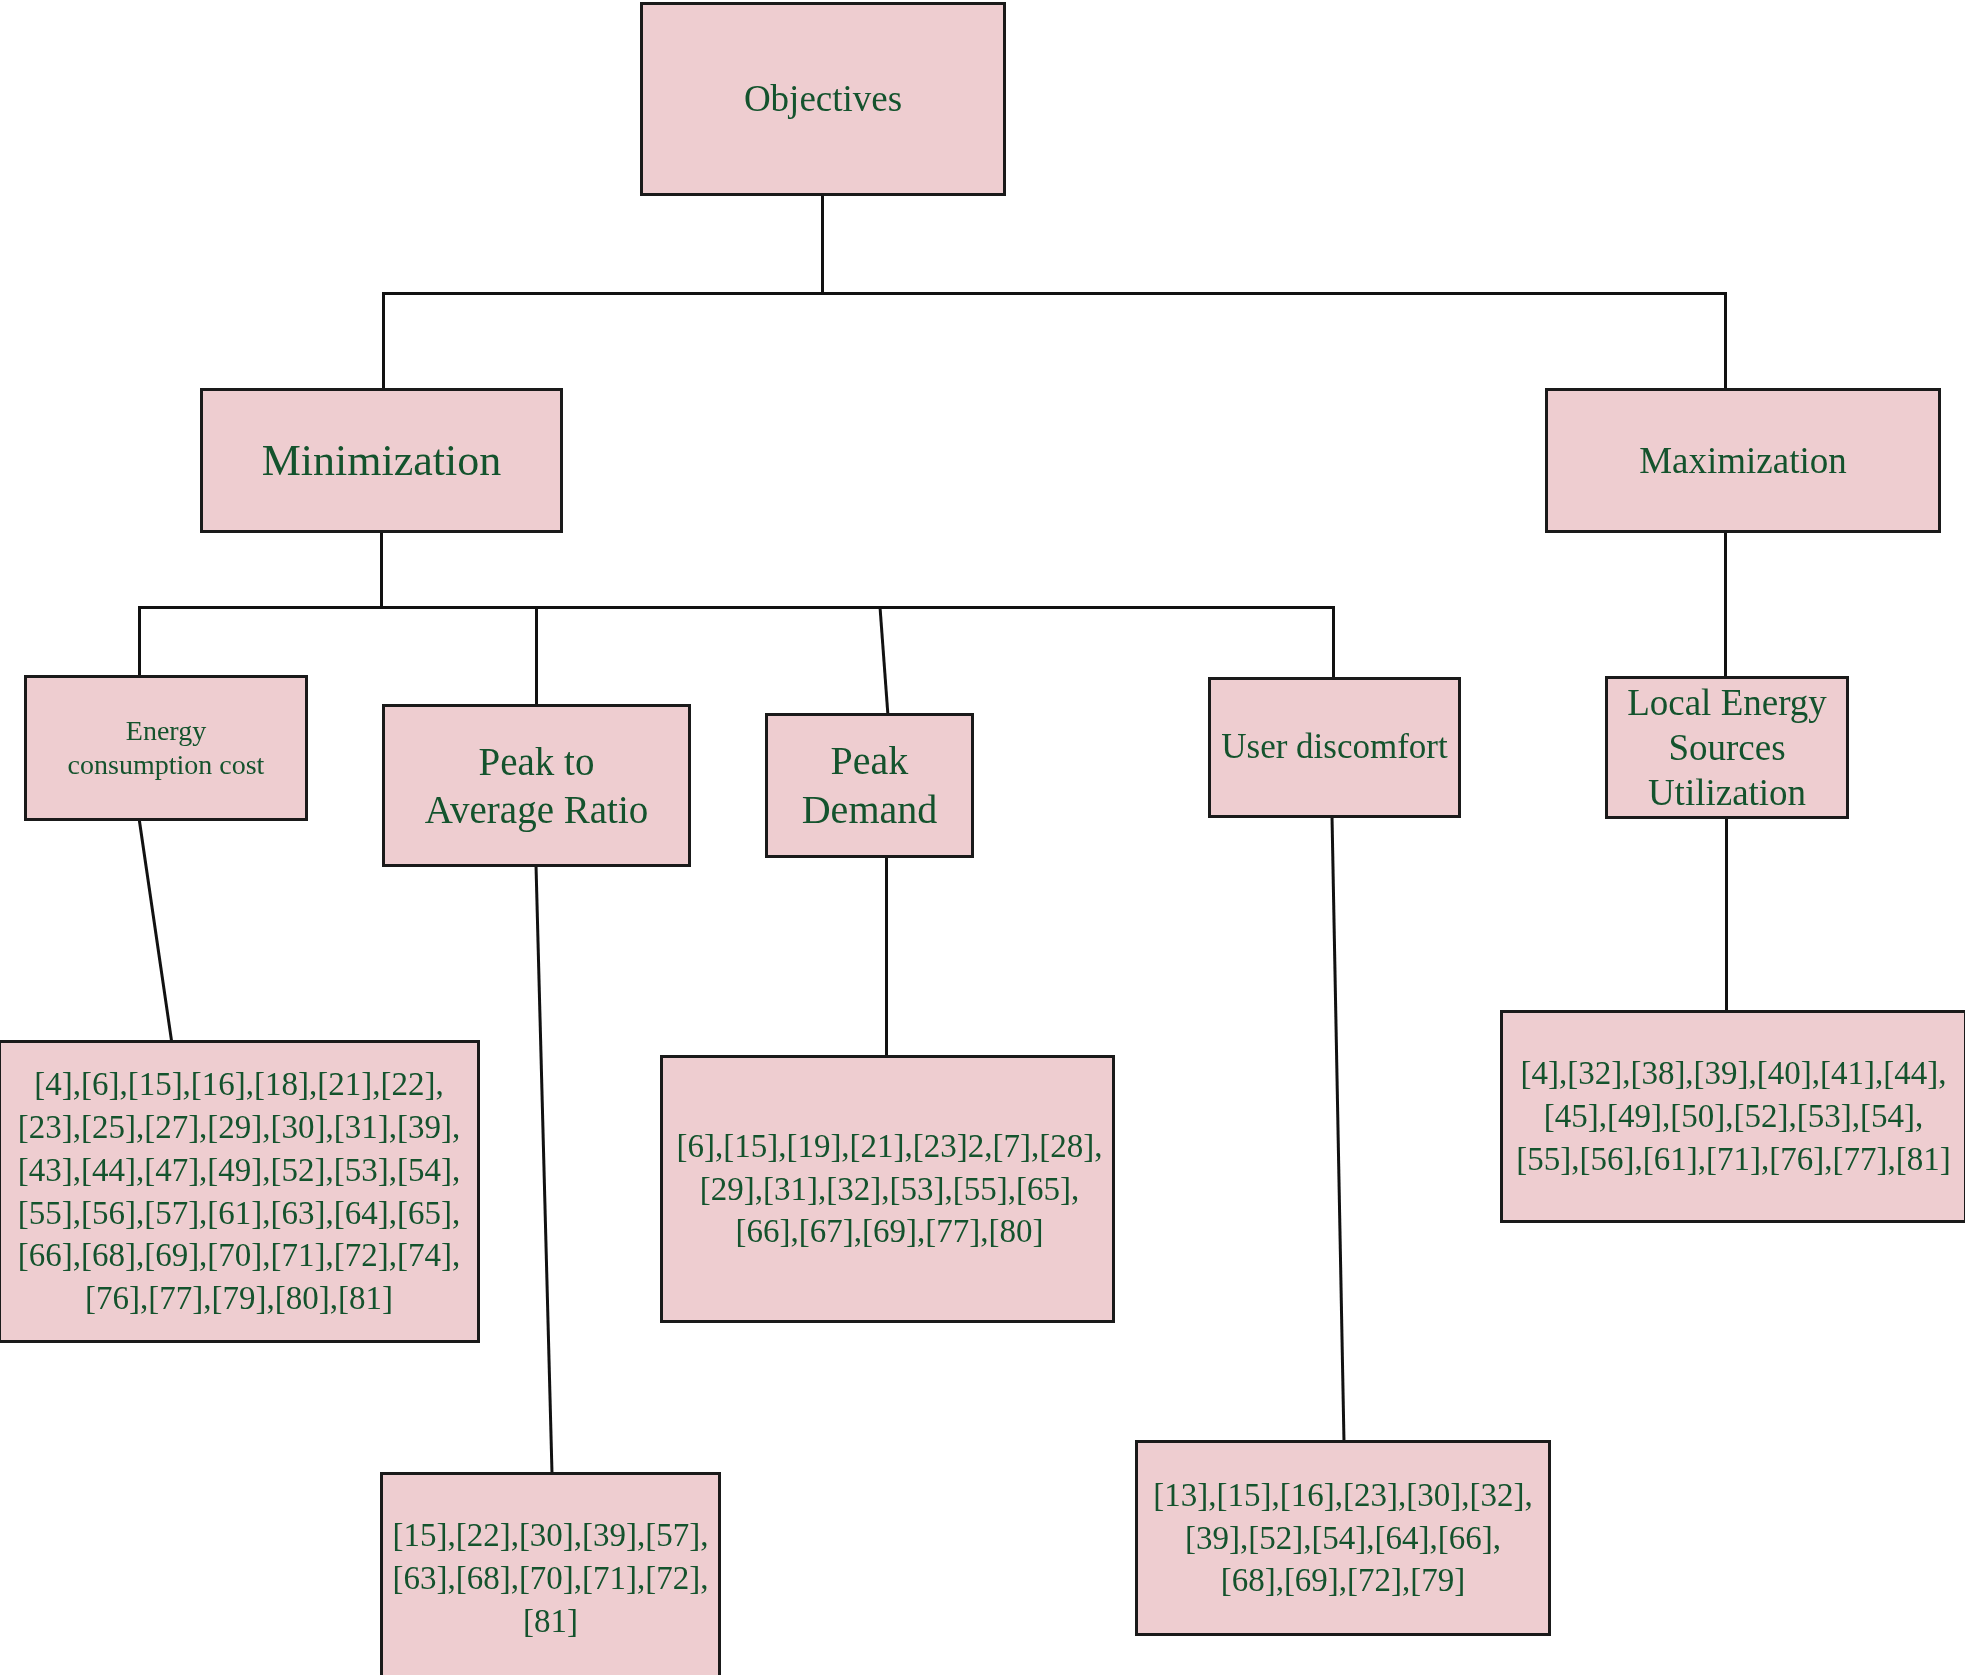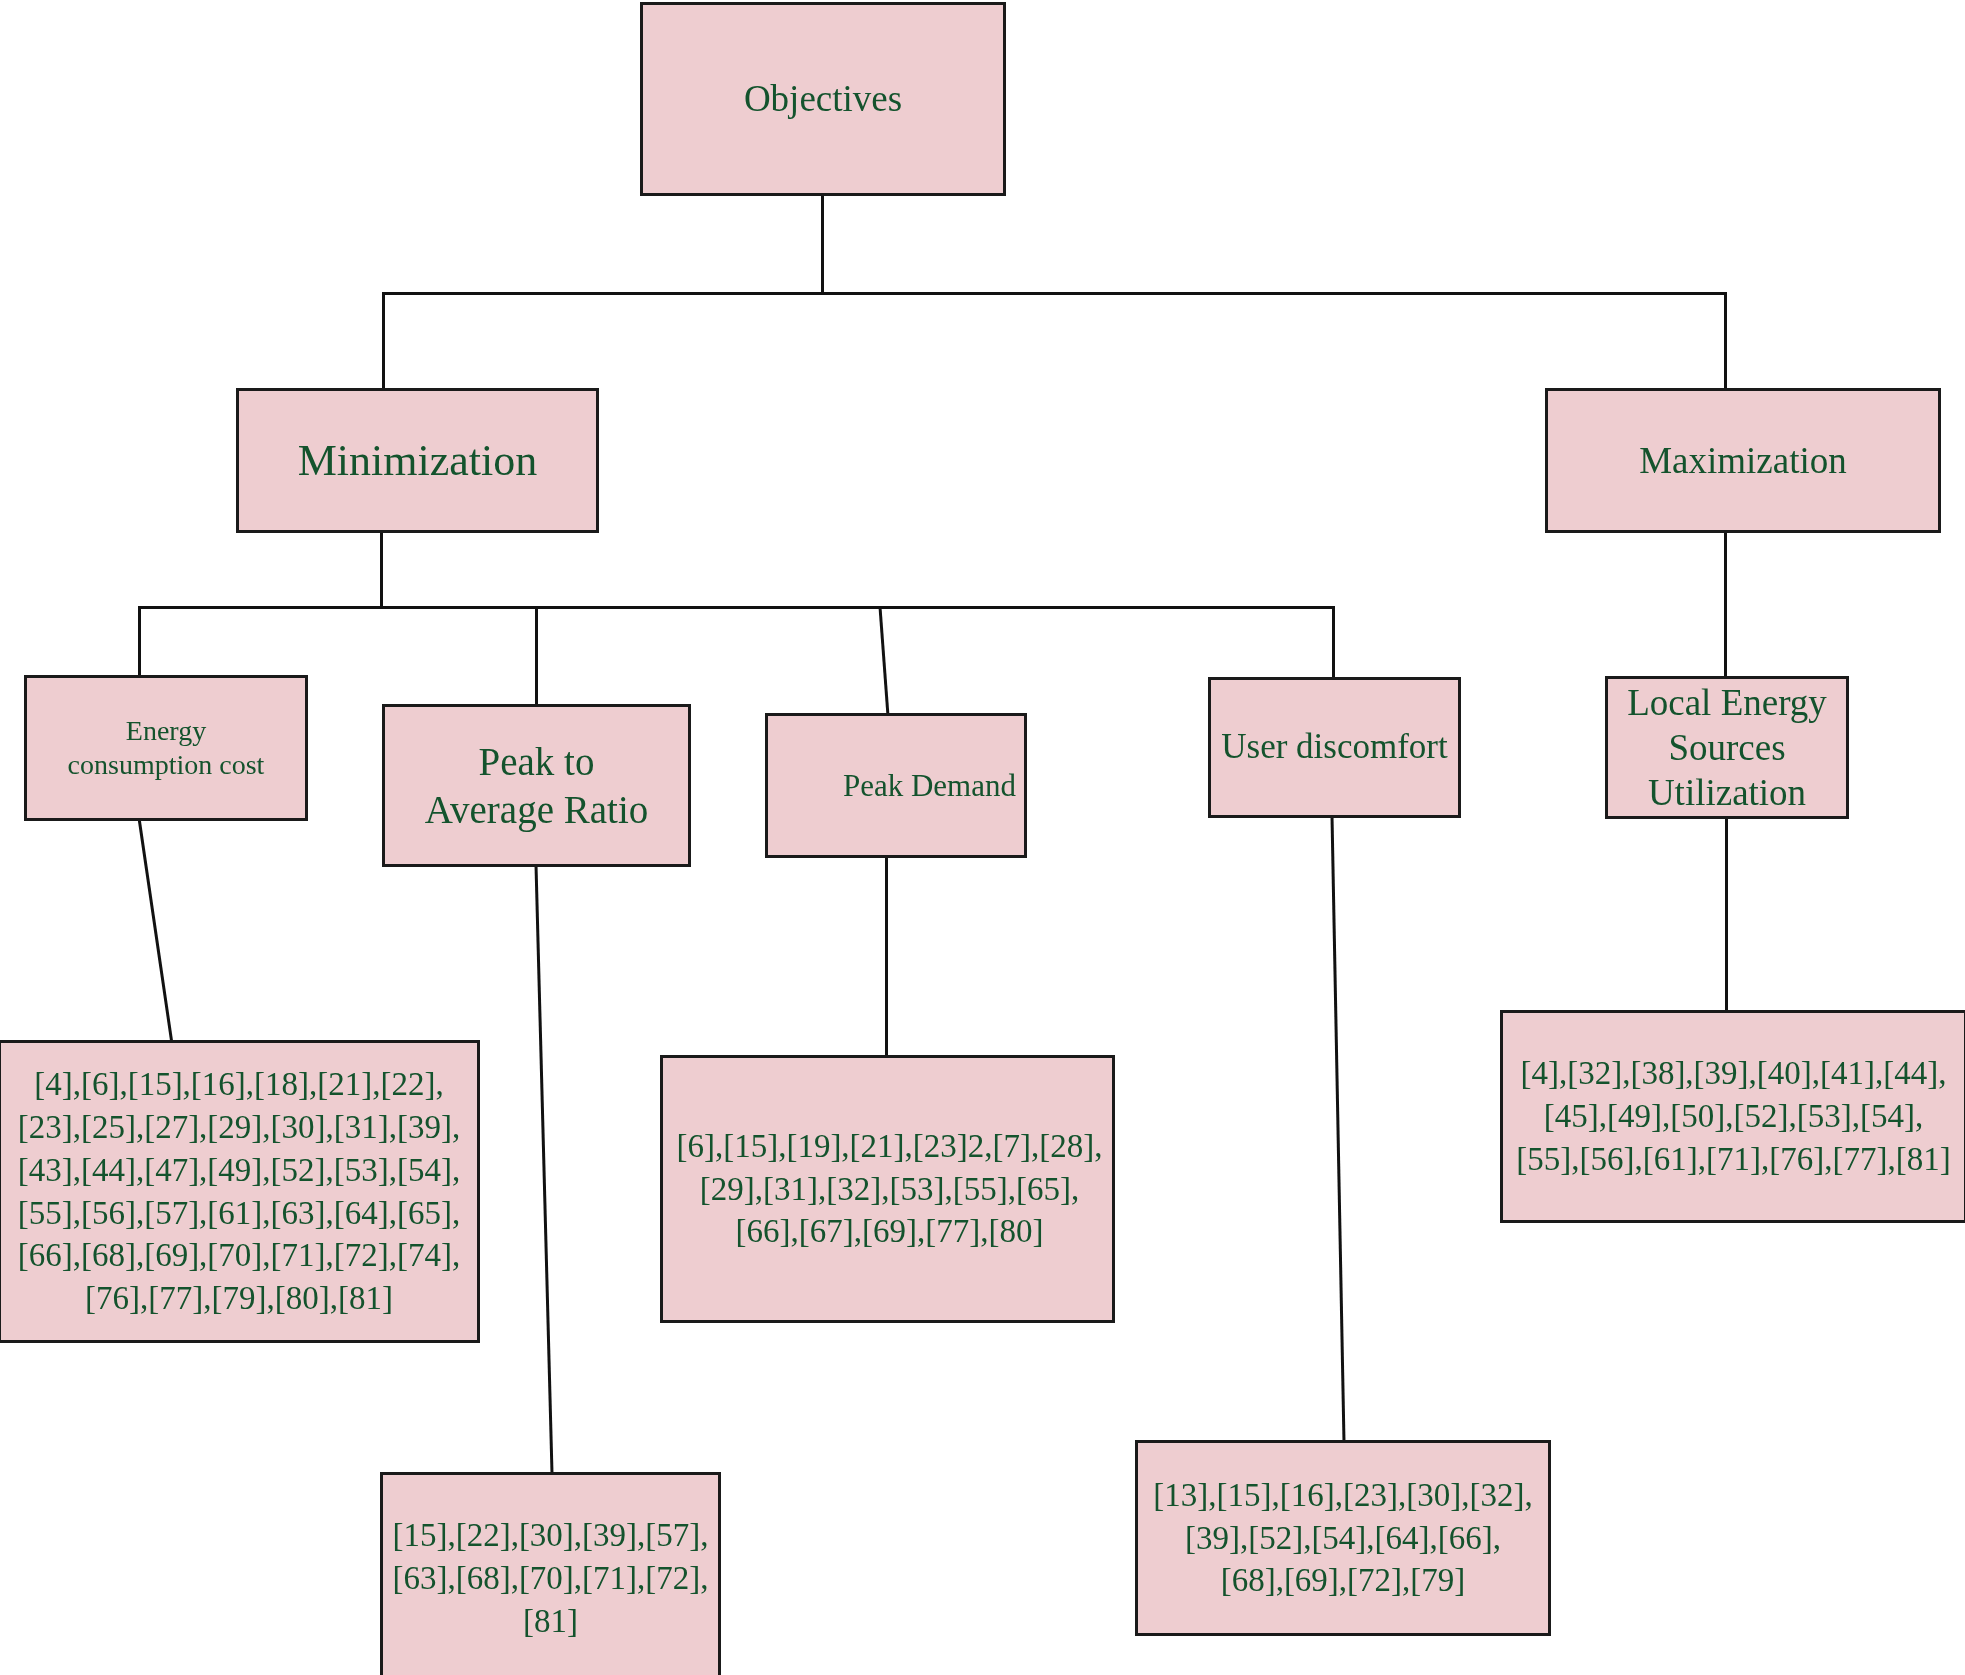--- a/index.html
+++ b/index.html
@@ -27,27 +27,27 @@
     color: #14532d;
     line-height: 1.22;
     z-index: 3;
   }
   .node .txt { display: block; width: 100%; padding: 0 8px; }
 
   
   .n-objectives { left: 640px;  top: 2px;    width: 366px; height: 194px; font-size: 37px; }
 
   
-  .n-min        { left: 200px;  top: 388px;  width: 363px; height: 145px; font-size: 44px; margin-left: 36px; }
+  .n-min        { left: 200px;  top: 388px;  width: 363px; height: 145px; font-size: 44px; }
   .n-max        { left: 1545px; top: 388px;  width: 396px; height: 145px; font-size: 37px; }
 
   
   .n-ecc        { left: 24px;   top: 675px;  width: 284px; height: 146px; font-size: 28px; }
   .n-par        { left: 382px;  top: 704px;  width: 309px; height: 163px; font-size: 39px; }
-  .n-pd         { left: 765px;  top: 713px;  width: 262px; height: 145px; font-size: 31px; text-align: right; }
+  .n-pd         { left: 765px;  top: 713px;  width: 209px; height: 145px; font-size: 40px; }
   .n-ud         { left: 1208px; top: 677px;  width: 253px; height: 141px; font-size: 35px; }
   .n-lesu       { left: 1605px; top: 676px;  width: 244px; height: 143px; font-size: 37px; }
 
   
   .n-refs { font-size: 33px; line-height: 1.30; }
   .n-ecc-refs   { left: -2px;   top: 1040px; width: 482px; height: 303px; }
   .n-pd-refs    { left: 660px;  top: 1055px; width: 455px; height: 268px; }
   .n-lesu-refs  { left: 1500px; top: 1010px; width: 467px; height: 213px; }
   .n-par-refs   { left: 380px;  top: 1472px; width: 341px; height: 213px; }
   .n-ud-refs    { left: 1135px; top: 1440px; width: 416px; height: 196px; }

